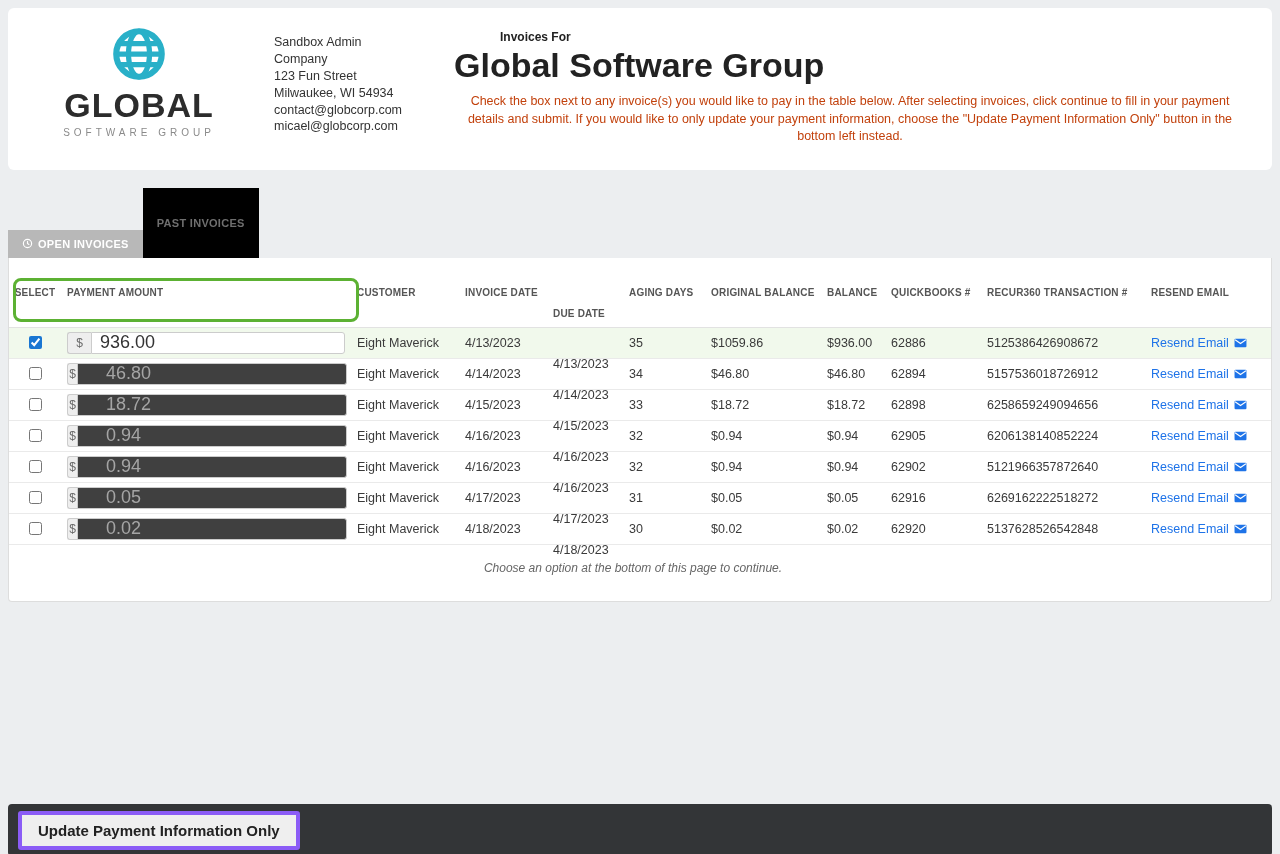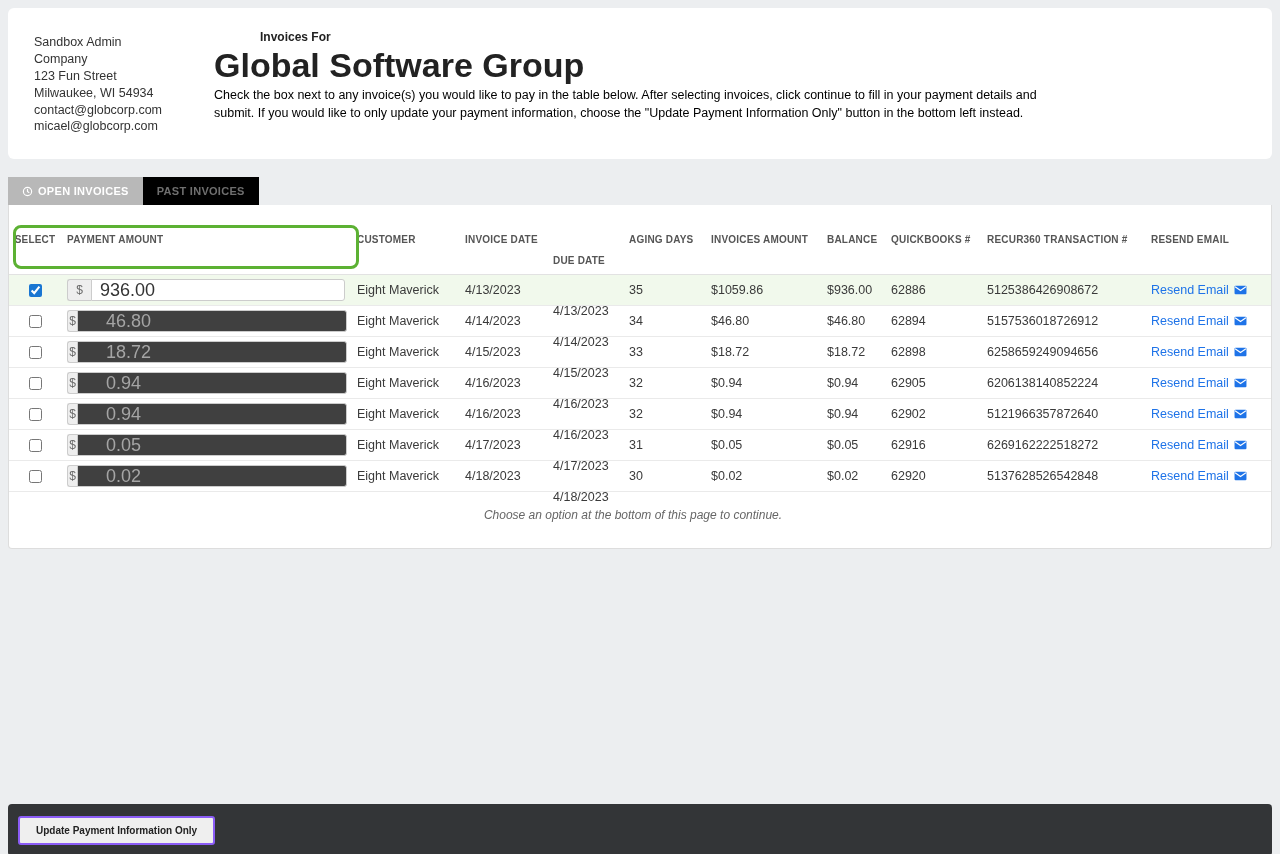--- a/index.html
+++ b/index.html
@@ -18,25 +18,25 @@
   .logo-globe { width: 56px; height: 56px; }
   .logo-word { font-family: Arial Black, Arial, sans-serif; font-weight: 900; font-size: 34px; color:#2c2c2c; letter-spacing: 1px; margin-top:4px;}
   .logo-sub { font-size: 10px; letter-spacing: 4px; color:#8a8a8a; margin-top:2px;}
 
   .company-block { font-size: 12.5px; line-height: 1.35; color:#333; padding-top:8px; width:150px;}
   .company-block div { white-space:nowrap; }
 
   .invoices-for-block { flex:1; padding-top:4px; }
   .invoices-for-label { font-size: 12px; font-weight: 700; color:#222;padding-left:46px; }
   .org-title { font-size: 34px; font-weight: 700; color:#222; margin-top:2px; }
-  .instructions { font-size: 12.5px; color:#000000; margin-top:2px; line-height:1.4; max-width: 840px;}
+  .instructions { font-size: 12.5px; color:#c2410c; margin-top:8px; line-height:1.4; max-width: 840px; text-align: center;}
 
   .tabs-row { margin: 18px 8px 0 8px; display:flex; }
   .tab { font-size: 11px; font-weight:700; letter-spacing:0.3px; padding: 8px 14px; background:#000000; color:#6f6f6f; border:none; cursor:pointer; display:flex; align-items:center; gap:5px;}
-  .tab.active { background:#b8b8b8; color:#fff; }
+  .tab.active { background:#b8b8b8; color:#fff;margin-top:42px; }
   .clock-icon { width:11px; height:11px; }
 
   .table-card { margin: 0 8px; background:#fff; border:1px solid #ddd; border-top:none; border-radius:0 0 4px 4px; position:relative;}
   .thead { display:flex; padding: 8px 0 8px 0; font-size:10px; font-weight:700; color:#555; letter-spacing:0.2px; border-bottom:1px solid #e2e2e2;}
   .col { padding: 0 6px; display:flex; align-items:center;}
   .c-select { width: 52px; justify-content:center;}
   .c-amount { width: 290px;}
   .c-customer { width: 108px;}
   .c-invdate { width: 88px;}
   .c-duedate { width: 76px; margin-top: 42px;}
@@ -58,28 +58,39 @@
   .amount-input:disabled { background:#404040; color:#a5a5a5;padding-left:28px; }
 
   .resend-link { color:#1e73e8; font-size:12.5px; text-decoration:none; display:flex; align-items:center; gap:5px; cursor:pointer;}
   .mail-icon { width:13px; height:10px; }
 
   .highlight-box { position:absolute; border:3px solid #5cb133; border-radius:8px; left:4px; top:20px; width:346px; height:44px; pointer-events:none;}
 
   .hint-row { text-align:center; font-size:12px; font-style:italic; color:#666; padding:16px 14px 26px 0;}
 
   .footer-bar { position:absolute; left:8px; right:8px; bottom:6px; height:52px; background:#333537; border-radius:4px; display:flex; align-items:center; justify-content:space-between; padding:0 10px;}
-  .btn-update { background:#efefef; border:2px solid #8b5cf6; color:#222; font-weight:700; font-size:10px; padding:7px 16px; border-radius:3px; cursor:pointer;}
+  .btn-update { background:#efefef; border:4px solid #8b5cf6; color:#222; font-weight:700; font-size:15px; padding:7px 16px; border-radius:3px; cursor:pointer;}
   .btn-continue { background:#49a23c; border:1px solid #6abf5e; color:#fff; font-weight:700; font-size:14px; padding:10px 0; width:300px; border-radius:4px; cursor:pointer; text-align:center;}
 </style>
 </head>
 <body>
 <div class="page">
 
 <div class="header-card">
+  <div class="logo-block">
+    <svg class="logo-globe" viewBox="0 0 64 64">
+      <circle cx="32" cy="32" r="26" fill="none" stroke="#29b0c8" stroke-width="7"></circle>
+      <ellipse cx="32" cy="32" rx="12" ry="26" fill="none" stroke="#29b0c8" stroke-width="6"></ellipse>
+      <line x1="6" y1="32" x2="58" y2="32" stroke="#29b0c8" stroke-width="6"></line>
+      <line x1="11" y1="20" x2="53" y2="20" stroke="#29b0c8" stroke-width="6"></line>
+      <line x1="11" y1="44" x2="53" y2="44" stroke="#29b0c8" stroke-width="6"></line>
+    </svg>
+    <div class="logo-word">GLOBAL</div>
+    <div class="logo-sub">SOFTWARE GROUP</div>
+  </div>
   <div class="company-block">
     <div>Sandbox Admin</div>
     <div>Company</div>
     <div>123 Fun Street</div>
     <div>Milwaukee, WI 54934</div>
     <div>contact@globcorp.com</div>
     <div>micael@globcorp.com</div>
   </div>
   <div class="invoices-for-block">
     <div class="invoices-for-label">Invoices For</div>
@@ -103,21 +114,21 @@
 
 <div class="table-card">
   <div class="highlight-box"></div>
   <div class="thead">
     <div class="col c-select">SELECT</div>
     <div class="col c-amount">PAYMENT AMOUNT</div>
     <div class="col c-customer">CUSTOMER</div>
     <div class="col c-invdate">INVOICE DATE</div>
     <div class="col c-duedate">DUE DATE</div>
     <div class="col c-aging">AGING DAYS</div>
-    <div class="col c-orig">INVOICES AMOUNT</div>
+    <div class="col c-orig">ORIGINAL BALANCE</div>
     <div class="col c-balance">BALANCE</div>
     <div class="col c-qb">QUICKBOOKS #</div>
     <div class="col c-recur">RECUR360 TRANSACTION #</div>
     <div class="col c-resend">RESEND EMAIL</div>
   </div>
   <div id="tbody">
         <div class="trow selected">
           <div class="col c-select">
             <input type="checkbox" class="chk" checked="" style="">
           </div>

